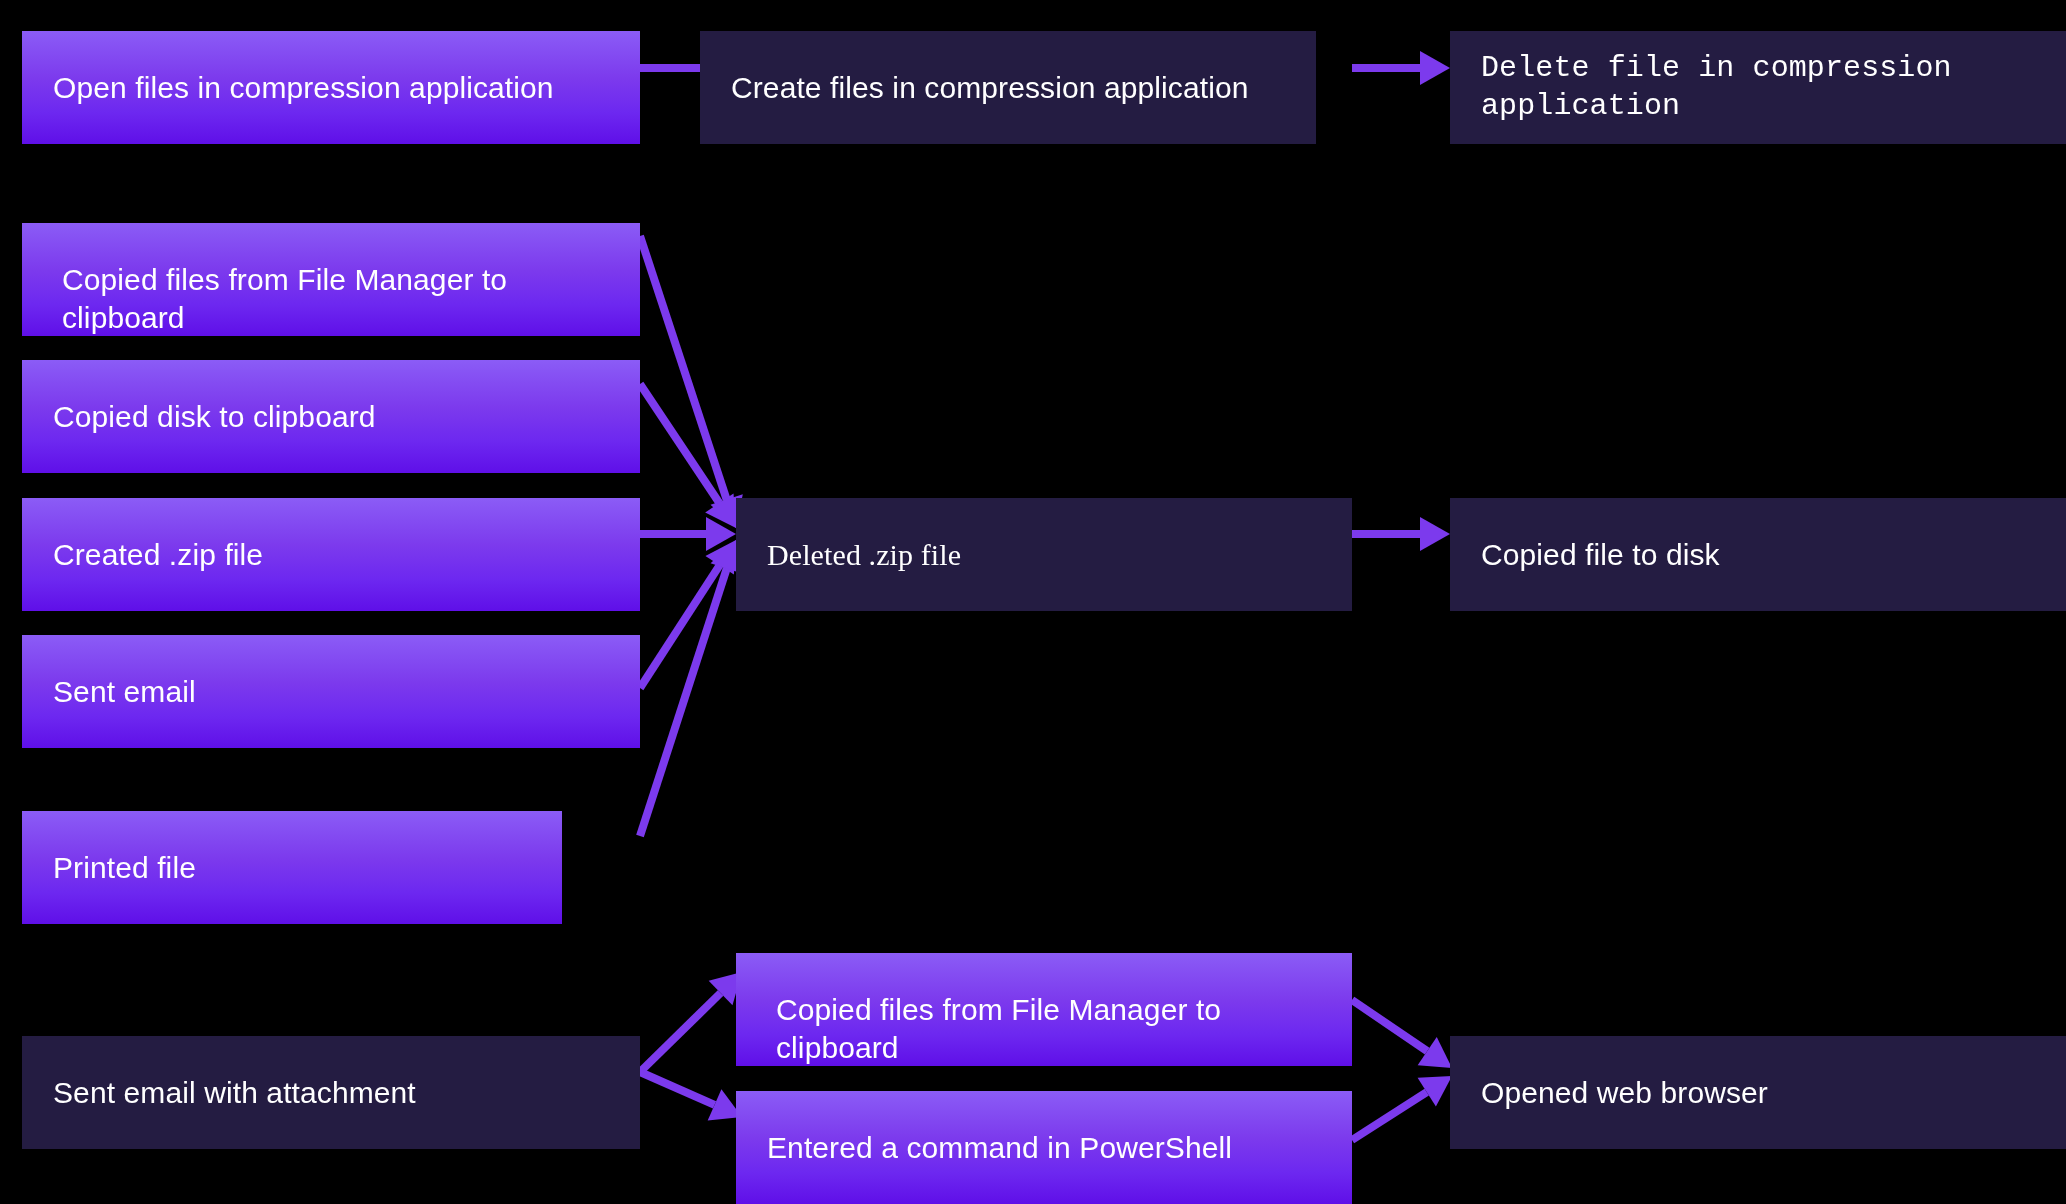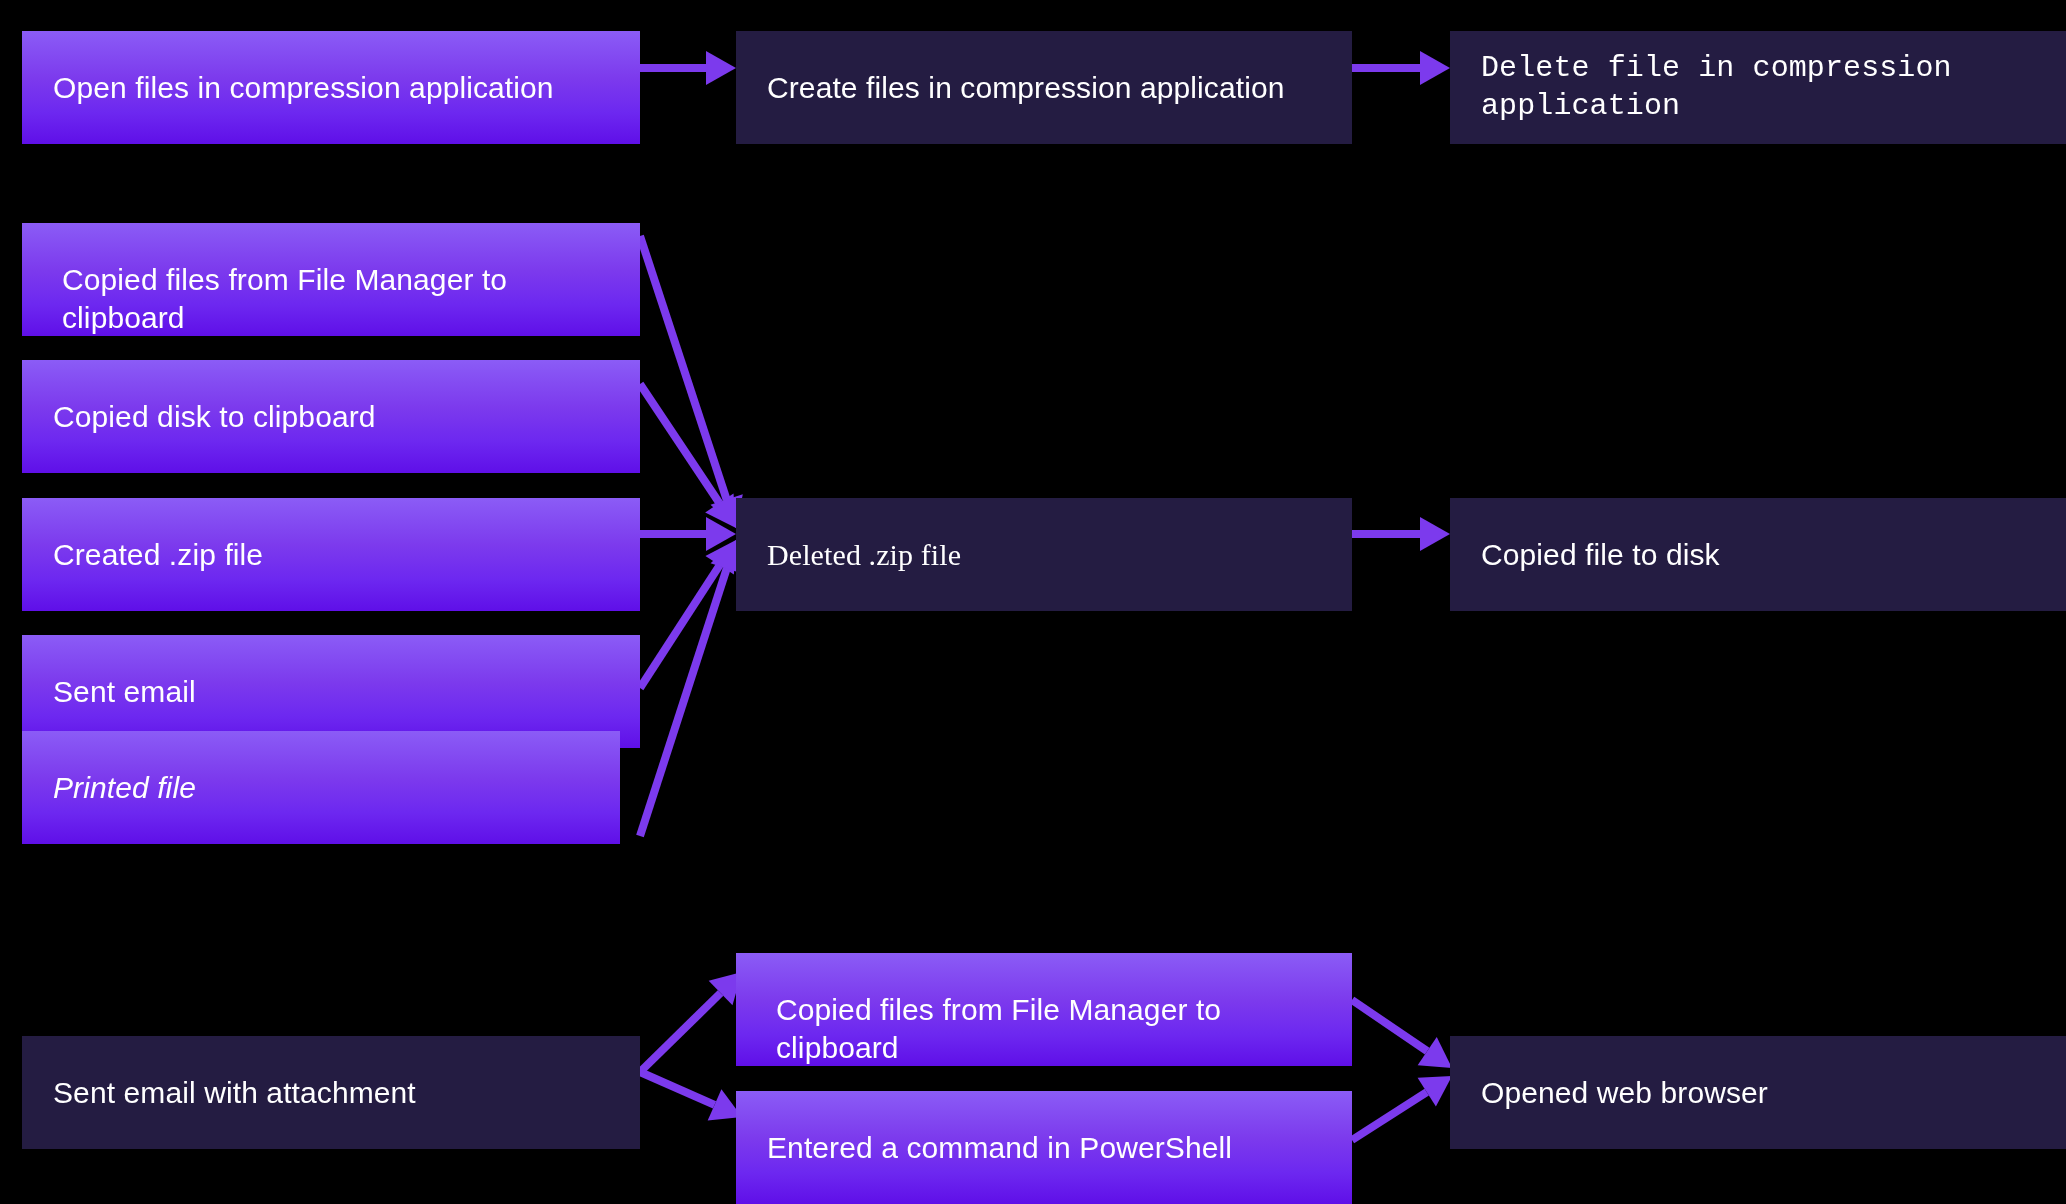--- a/index.html
+++ b/index.html
@@ -103,28 +103,28 @@
       <g>
         <line x1="1352" y1="1000" x2="1427.192204937914" y2="1051.1306993577816" stroke="#7c3aed" stroke-width="8"></line>
         <polygon points="1417.6329345739903,1065.1884498929635 1452,1068 1436.751475301838,1037.0729488225998" fill="#7c3aed"></polygon>
       </g>
       <g>
         <line x1="1352" y1="1140" x2="1426.7318579801547" y2="1092.171610892701" stroke="#7c3aed" stroke-width="8"></line>
         <polygon points="1435.895770819352,1106.4902247039468 1452,1076 1417.5679451409574,1077.8529970814552" fill="#7c3aed"></polygon>
       </g>
     </svg>
 <div class="node violet" style="left: 22px; top: 11px; width: 618px; height: 113px;"><span>Open files in compression application</span></div>
-    <div class="node dark" style="left: 736px; top: 11px; width: 616px; height: 113px;"><span>Create files in compression application</span></div>
+    <div class="node dark" style="left: 700px; top: 11px; width: 616px; height: 113px;"><span>Create files in compression application</span></div>
     <div class="node dark" style="left: 1450px; top: 11px; width: 616px; height: 113px; font-family: Liberation Mono, monospace;"><span>Delete file in compression application</span></div>
     <div class="node violet top-text" style="left: 22px; top: 203px; width: 618px; height: 113px;"><span>Copied files from File Manager to
 clipboard</span></div>
     <div class="node violet" style="left: 22px; top: 340px; width: 618px; height: 113px;"><span>Copied disk to clipboard</span></div>
     <div class="node violet" style="left: 22px; top: 478px; width: 618px; height: 113px;"><span>Created .zip file</span></div>
     <div class="node violet" style="left: 22px; top: 615px; width: 618px; height: 113px;"><span>Sent email</span></div>
-    <div class="node violet" style="left: 22px; top: 711px; width: 598px; height: 113px; font-style: italic;"><span>Printed file</span></div>
+    <div class="node violet" style="left: 22px; top: 791px; width: 540px; height: 113px;"><span>Printed file</span></div>
     <div class="node dark" style="left: 736px; top: 478px; width: 616px; height: 113px; font-family: Liberation Serif, serif;"><span>Deleted .zip file</span></div>
     <div class="node dark" style="left: 1450px; top: 478px; width: 616px; height: 113px;"><span>Copied file to disk</span></div>
     <div class="node dark" style="left: 22px; top: 1016px; width: 618px; height: 113px;"><span>Sent email with attachment</span></div>
     <div class="node violet top-text" style="left: 736px; top: 933px; width: 616px; height: 113px;"><span>Copied files from File Manager to
 clipboard</span></div>
     <div class="node violet" style="left: 736px; top: 1071px; width: 616px; height: 113px;"><span>Entered a command in PowerShell</span></div>
     <div class="node dark" style="left: 1450px; top: 1016px; width: 616px; height: 113px;"><span>Opened web browser</span></div>
   </div>
 
 </body></html>

